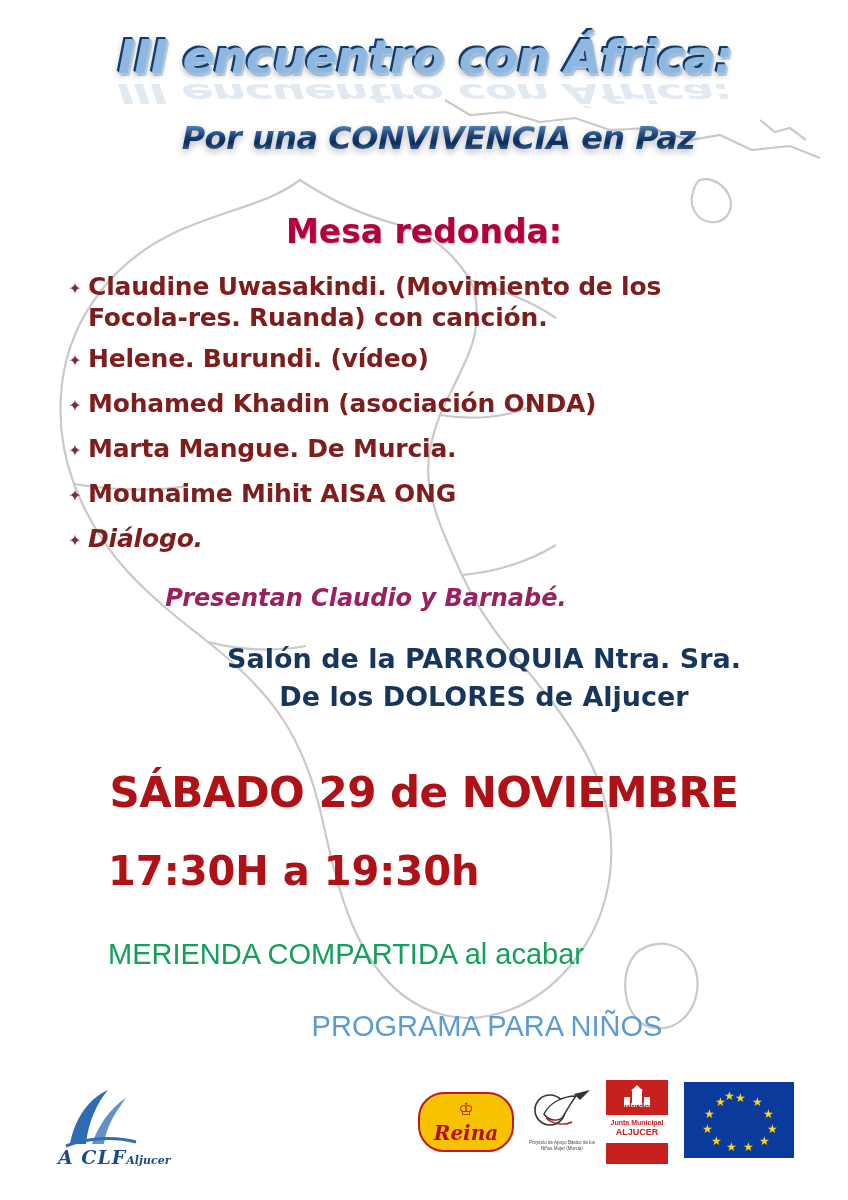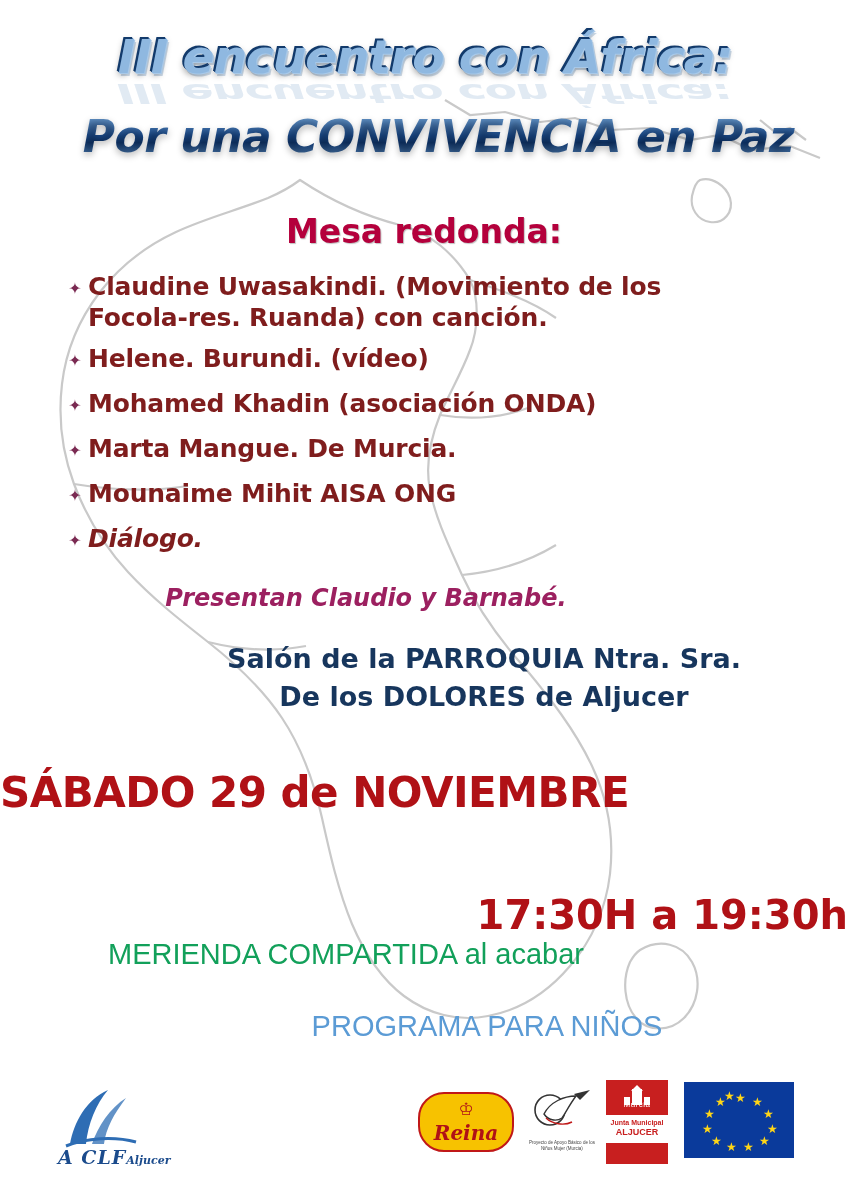--- a/index.html
+++ b/index.html
@@ -66,25 +66,25 @@
     font-weight: bold;
     font-style: italic;
     font-size: 47px;
     letter-spacing: -1px;
     color: rgba(110,150,190,0.35);
     white-space: nowrap;
     transform: translate(3px, 4px);
     z-index: -1;
   }
   .title-2 {
-    margin-top: 28px;
-    font-family: "DejaVu Sans", sans-serif;
-    font-weight: bold;
-    font-style: italic;
-    font-size: 44px;
+    margin-top: 36px;
+    font-family: "DejaVu Sans", sans-serif;
+    font-weight: bold;
+    font-style: italic;
+    font-size: 32px;
     letter-spacing: -0.5px;
     white-space: nowrap;
     background: linear-gradient(180deg, #7fb0de 0%, #1b4b8c 48%, #10376e 62%, #6b9fd4 100%);
     -webkit-background-clip: text;
     background-clip: text;
     -webkit-text-fill-color: transparent;
     text-shadow: 0 3px 7px rgba(0,0,0,0.28);
     padding-left: 29px;
   }
   .title-reflection {
@@ -186,41 +186,41 @@
     color: #17365d;
     line-height: 1.42;
   }
 
   
   .date-line {
     position: absolute;
     top: 768px;
     left: 0;
     width: 848px;
+    text-align: center;
     font-family: "DejaVu Sans", sans-serif;
     font-weight: bold;
     font-size: 42px;
     color: #b01116;
     letter-spacing: -0.5px;
     z-index: 3;
   }
   .time-line {
     position: absolute;
     top: 848px;
     left: 0;
     width: 848px;
-    padding-left: 64px;
+    padding-left: 108px;
     box-sizing: border-box;
-    text-align: right;
+    text-align: left;
     font-family: "DejaVu Sans", sans-serif;
     font-weight: bold;
     font-size: 40px;
     color: #b01116;
     z-index: 3;
-    margin-top: 44px;
   }
 
   
   .merienda {
     position: absolute;
     top: 938px;
     left: 108px;
     font-family: "Liberation Sans", sans-serif;
     font-size: 29px;
     color: #12a05a;

